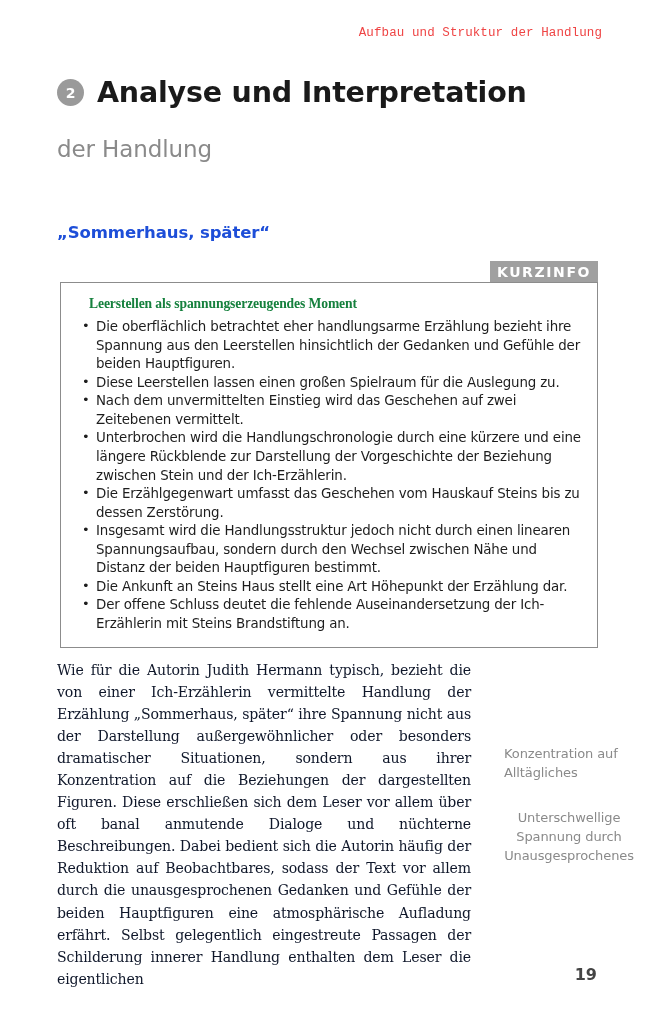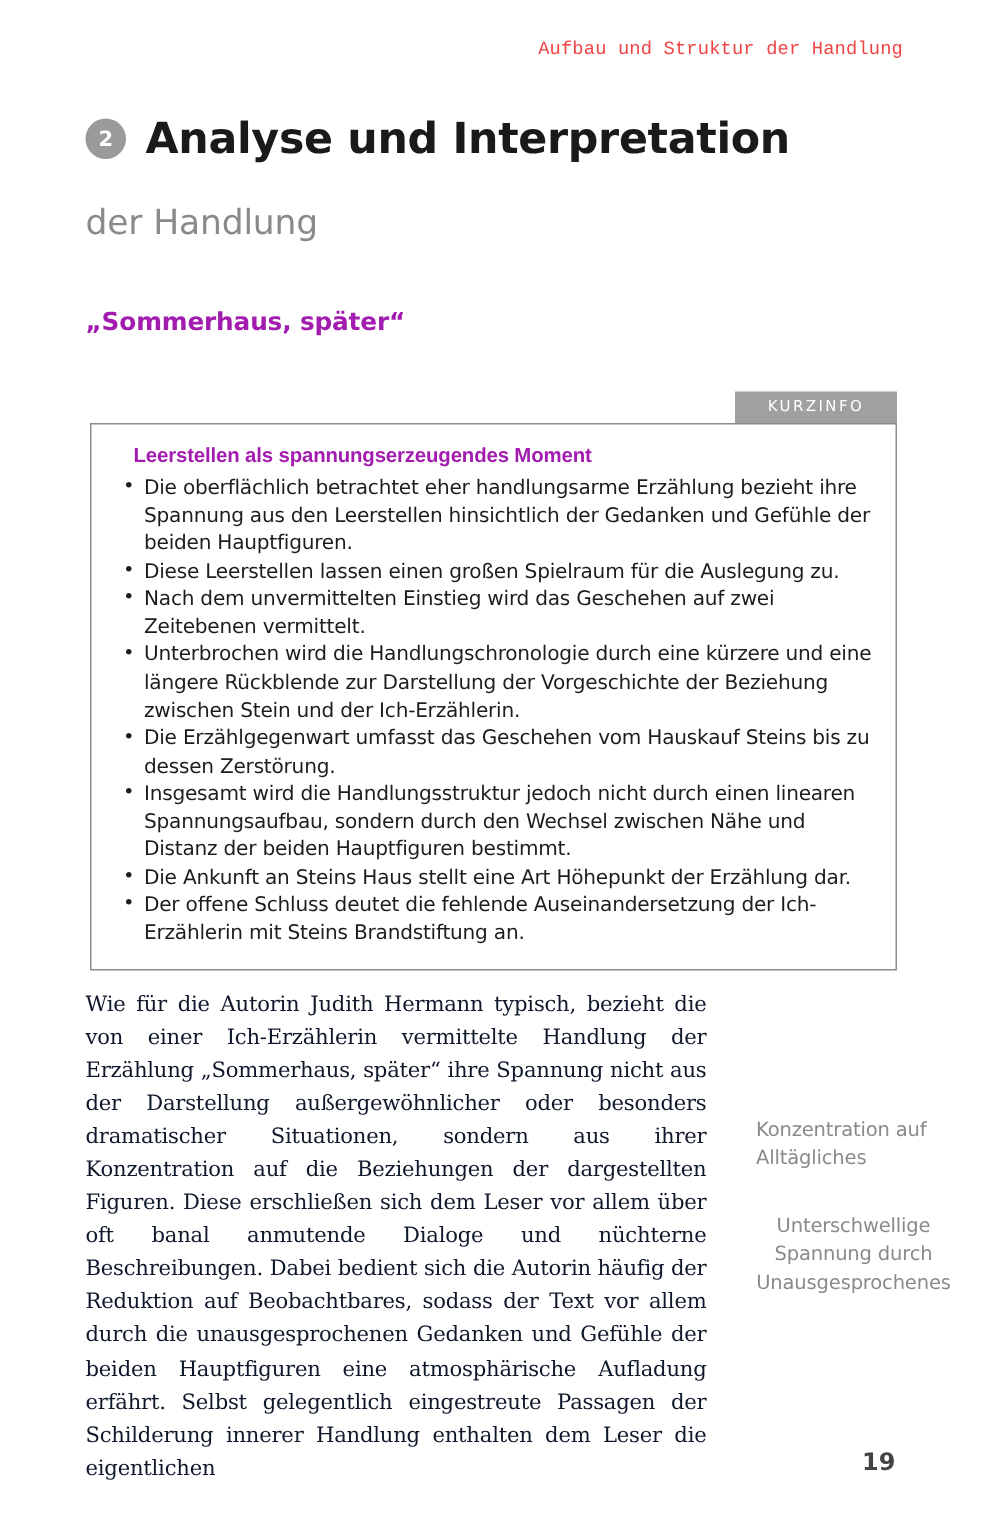--- a/index.html
+++ b/index.html
@@ -78,66 +78,66 @@
     font-weight: 400;
     color: #8a8a8a;
     line-height: 1.33;
     letter-spacing: -0.1px;
   }
   .section-heading span { display: block; }
 
   
   .work-title {
     position: absolute;
-    top: 205px;
+    top: 223px;
     left: 57px;
     font-family: "DejaVu Sans", "Liberation Sans", sans-serif;
     font-size: 16.5px;
     font-weight: 700;
-    color: #a21caf;
+    color: #1d4ed8;
     letter-spacing: -0.1px;
   }
 
   
   .info-tab {
     position: absolute;
     top: 261px;
     left: 490px;
     width: 108px;
     height: 21px;
     background: #a0a0a0;
     display: flex;
     align-items: center;
     justify-content: center;
   }
   .info-tab-label {
     font-family: "DejaVu Sans", "Liberation Sans", sans-serif;
-    font-size: 10px;
-    font-weight: 400;
+    font-size: 14px;
+    font-weight: 700;
     color: #ffffff;
     letter-spacing: 1.6px;
   }
 
   
   .info-box {
     position: absolute;
     top: 282px;
     left: 60px;
     width: 538px;
     min-height: 345px;
     box-sizing: border-box;
     border: 1.3px solid #8c8c8c;
     background: #ffffff;
     padding: 13px 16px 13px 18px;
   }
   .info-box-title {
-    font-family: Liberation Sans, sans-serif;
+    font-family: Liberation Serif, serif;
     font-size: 13.6px;
     font-weight: 700;
-    color: #a21caf;
+    color: #15803d;
     margin: 0 0 6px 10px;
     letter-spacing: -0.1px;
   }
   .info-list {
     list-style: none;
     margin: 0;
     padding: 0;
   }
   .info-list li {
     position: relative;

